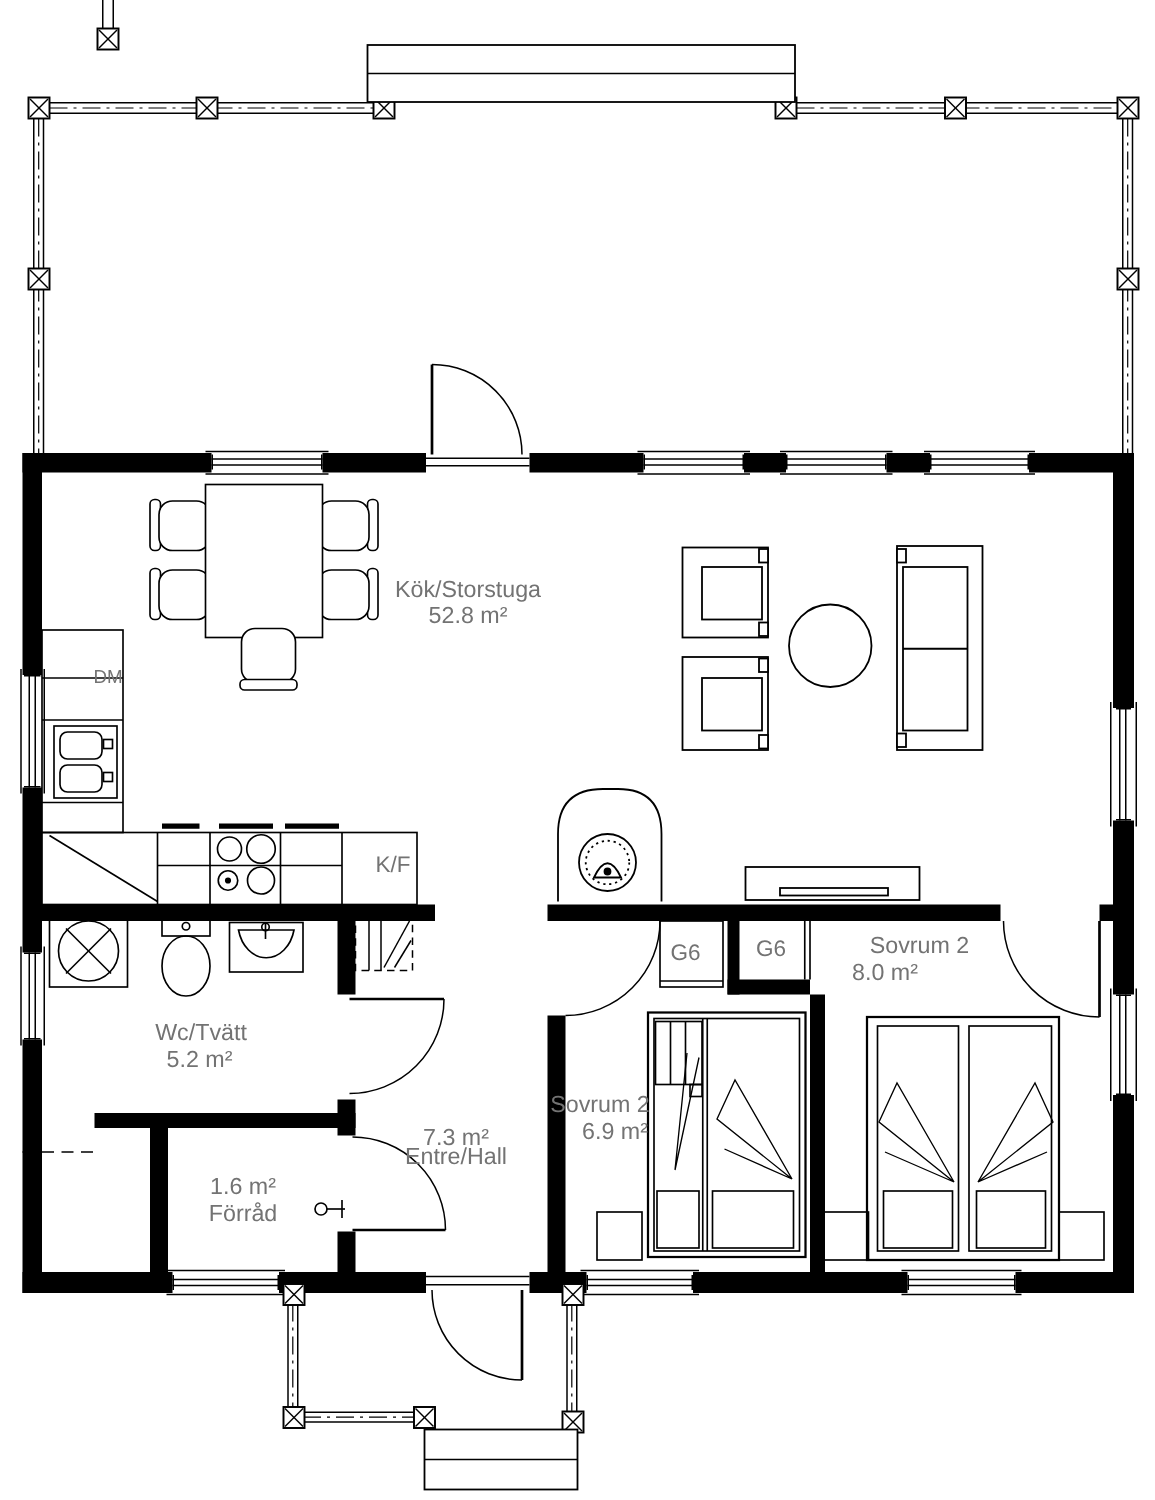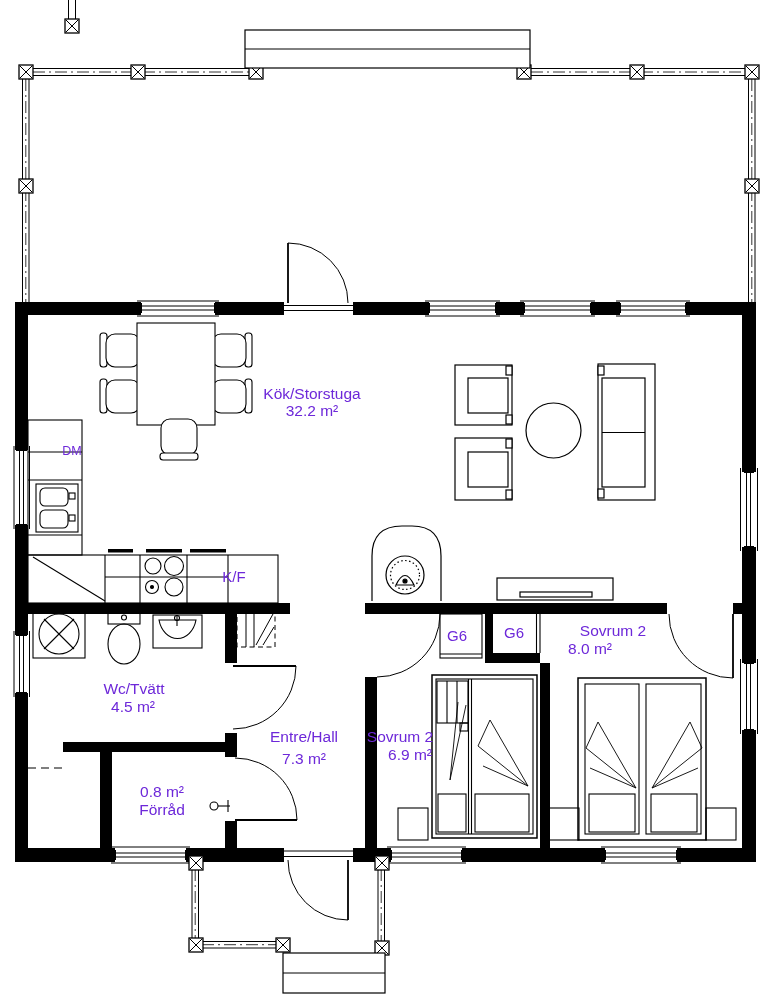--- a/index.html
+++ b/index.html
@@ -1,20 +1,20 @@
 <!DOCTYPE html>
 <html><head>
 <meta charset="utf-8">
 <style>
   html,body{margin:0;padding:0;background:#ffffff;}
   .plan{position:relative;width:770px;height:1000px;background:#ffffff;overflow:hidden;
         font-family:"Liberation Sans",sans-serif;}
   .plan svg{position:absolute;left:0;top:0;}
   .lbl{position:absolute;transform:translateX(-50%);white-space:nowrap;
-       color:#6d28d9;font-size:15.5px;line-height:1.05;text-align:left;}
+       color:#737373;font-size:15.5px;line-height:1.05;text-align:left;}
   .lbl.small{font-size:12.5px;}
   .lbl.mid{font-size:15px;}
 </style>
 </head>
 <body>
 
 <div class="plan">
 <svg width="770" height="1000" viewBox="0 0 770 1000">
   <defs>
     <g id="post">
@@ -409,35 +409,35 @@
     <use href="#post" x="276" y="938"></use>
     <use href="#post" x="375" y="941"></use>
   </g>
   <g stroke="#000" fill="#fff">
     <rect x="283" y="953" width="102" height="40" stroke-width="1.2"></rect>
     <line x1="283" y1="973" x2="385" y2="973" stroke-width="1"></line>
   </g>
 </svg>
 
   <div class="lbl" style="left:312px;top:386px">Kök/Storstuga</div>
-  <div class="lbl" style="left:312px;top:403px">32.2 m²</div>
+  <div class="lbl" style="left:312px;top:403px">52.8 m²</div>
 
   <div class="lbl" style="left:134px;top:681px">Wc/Tvätt</div>
-  <div class="lbl" style="left:133px;top:699px">4.5 m²</div>
+  <div class="lbl" style="left:133px;top:699px">5.2 m²</div>
 
   <div class="lbl" style="left:162px;top:802px">Förråd</div>
-  <div class="lbl" style="left:162px;top:784px">0.8 m²</div>
-
-  <div class="lbl" style="left:304px;top:729px">Entre/Hall</div>
+  <div class="lbl" style="left:162px;top:784px">1.6 m²</div>
+
+  <div class="lbl" style="left:304px;top:764px">Entre/Hall</div>
   <div class="lbl" style="left:304px;top:751px">7.3 m²</div>
 
   <div class="lbl" style="left:400px;top:729px">Sovrum 2</div>
   <div class="lbl" style="left:410px;top:747px">6.9 m²</div>
 
   <div class="lbl" style="left:613px;top:623px">Sovrum 2</div>
   <div class="lbl" style="left:590px;top:641px">8.0 m²</div>
 
   <div class="lbl mid" style="left:457px;top:628px">G6</div>
   <div class="lbl mid" style="left:514px;top:625px">G6</div>
 
-  <div class="lbl mid" style="left:234px;top:569px">K/F</div>
+  <div class="lbl mid" style="left:262px;top:569px">K/F</div>
   <div class="lbl small" style="left:72px;top:445px">DM</div>
 </div>
 
 </body></html>

